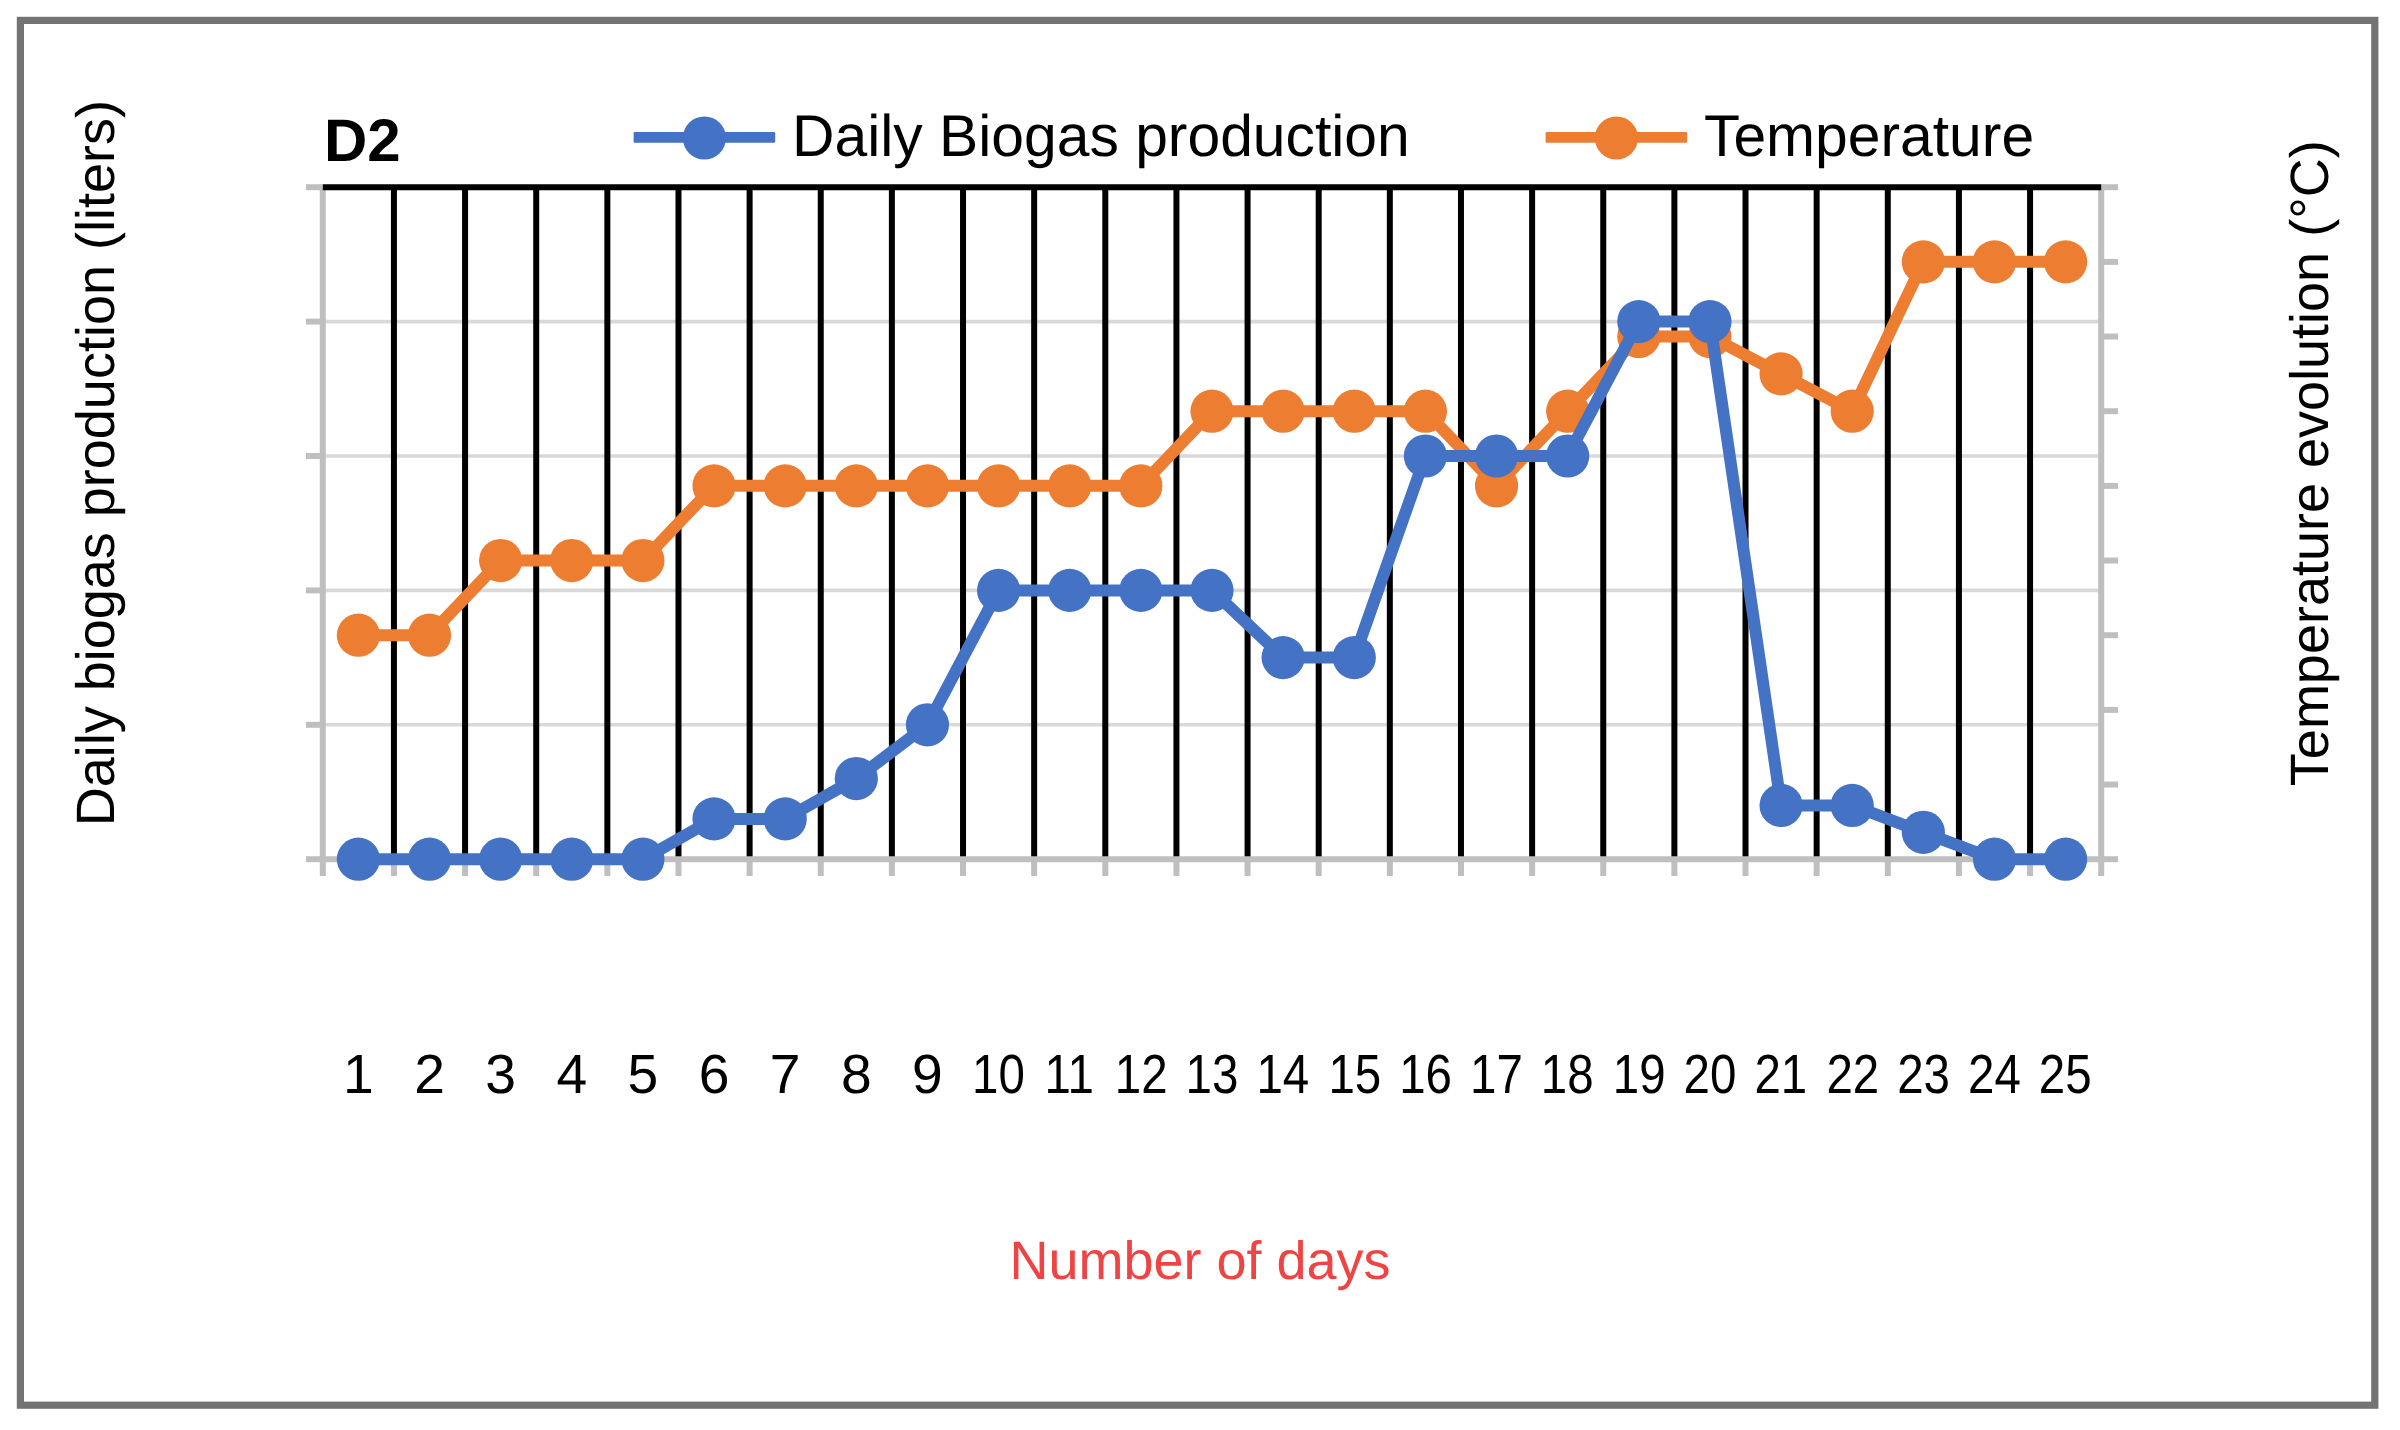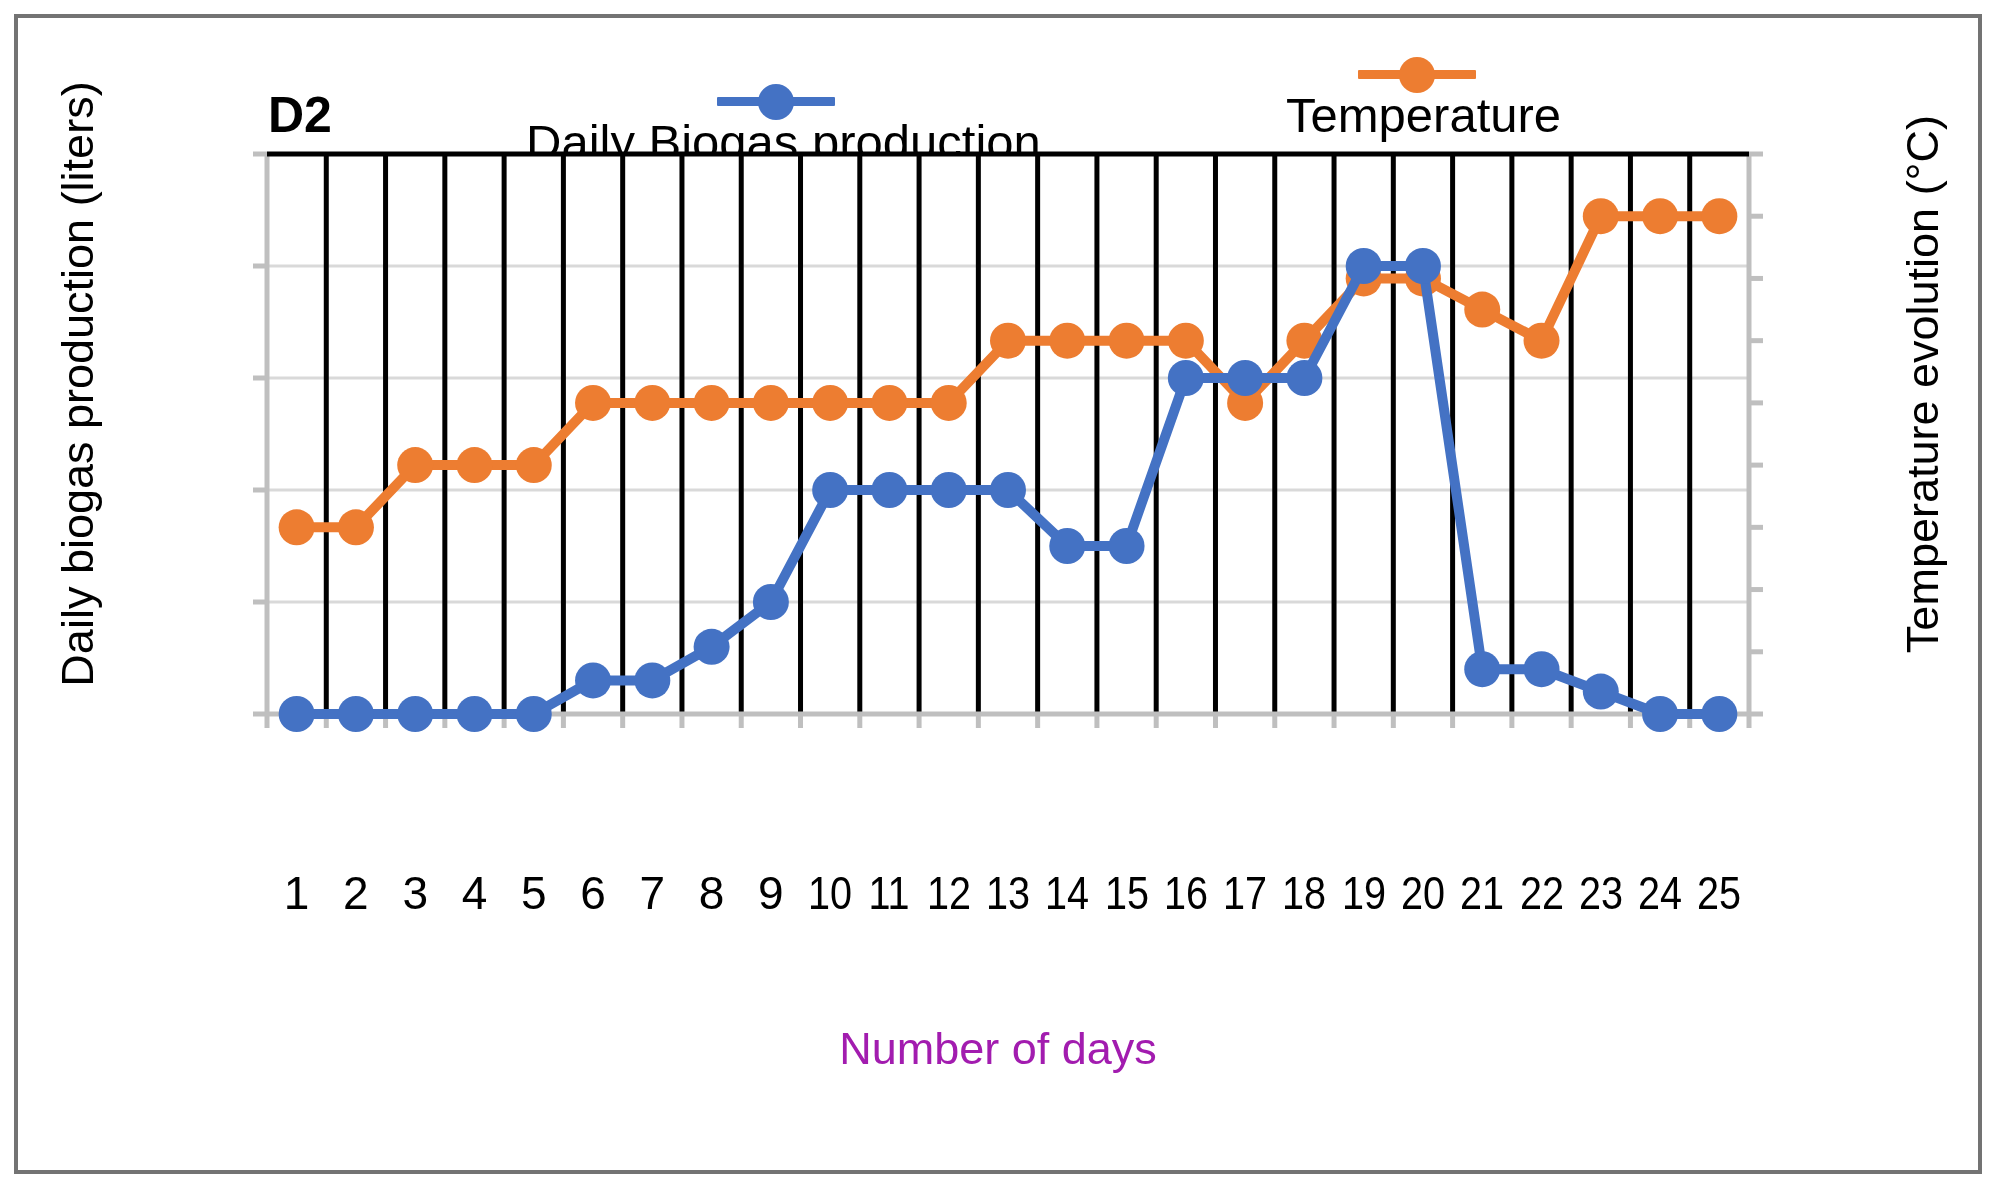--- a/index.html
+++ b/index.html
@@ -13,21 +13,21 @@
     font-family: "Liberation Sans", sans-serif;
     overflow: hidden;
   }
 
   #frame {
     position: absolute;
     left: 14px;
     top: 14px;
     width: 1968px;
     height: 1160px;
-    border: 4px solid #737373;
+    border: 6px solid #737373;
     box-sizing: border-box;
     background: #ffffff;
     padding-left: 46px;
   }
 
   
   #legend-row {
     position: absolute;
     left: 0;
     top: 30px;
@@ -42,21 +42,20 @@
     font-weight: bold;
     color: #000000;
     letter-spacing: 0px;
   }
   .legend-entry {
     position: absolute;
     top: 36px;
     height: 56px;
     display: flex;
     align-items: center;
-    flex-direction: column;
   }
   #legend-biogas { left: 508px; }
   #legend-temp   { left: 1268px; justify-content: flex-end; }
 
   .legend-swatch {
     position: relative;
     width: 118px;
     height: 34px;
     margin-right: 14px;
     flex: none;
@@ -109,21 +108,21 @@
     transform-origin: center center;
     white-space: nowrap;
   }
   #xtitle {
     position: absolute;
     left: 0;
     top: 1005px;
     width: 1960px;
     text-align: center;
     font-size: 45px;
-    color: #a21caf;
+    color: #ef4444;
   }
 
   
   #plot {
     position: absolute;
     left: 249px;
     top: 136px;
     width: 1482px;
     height: 560px;
   }

